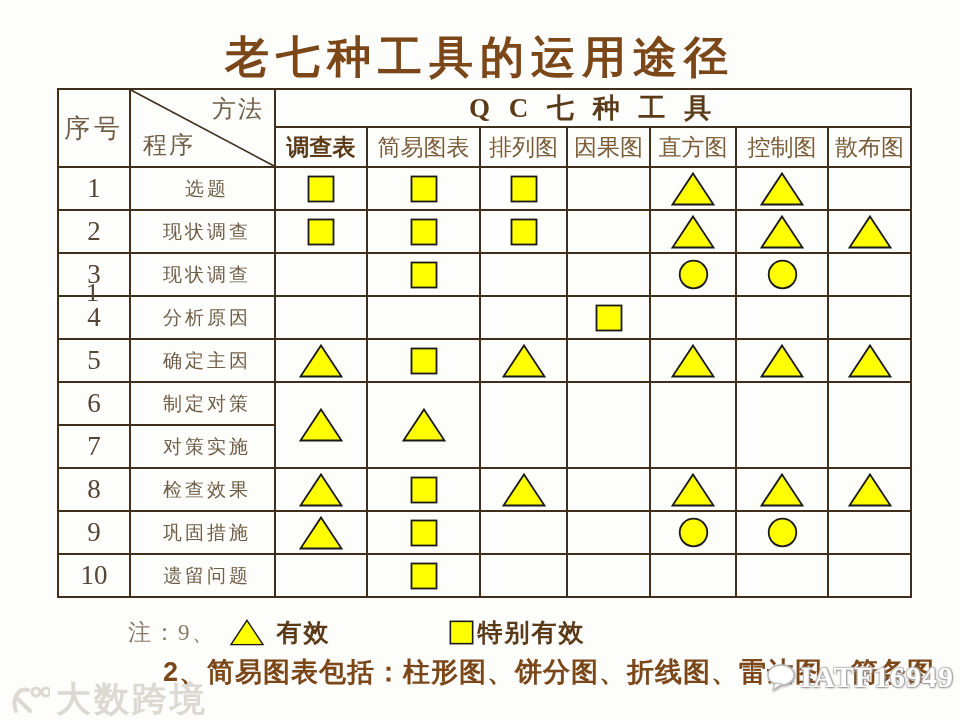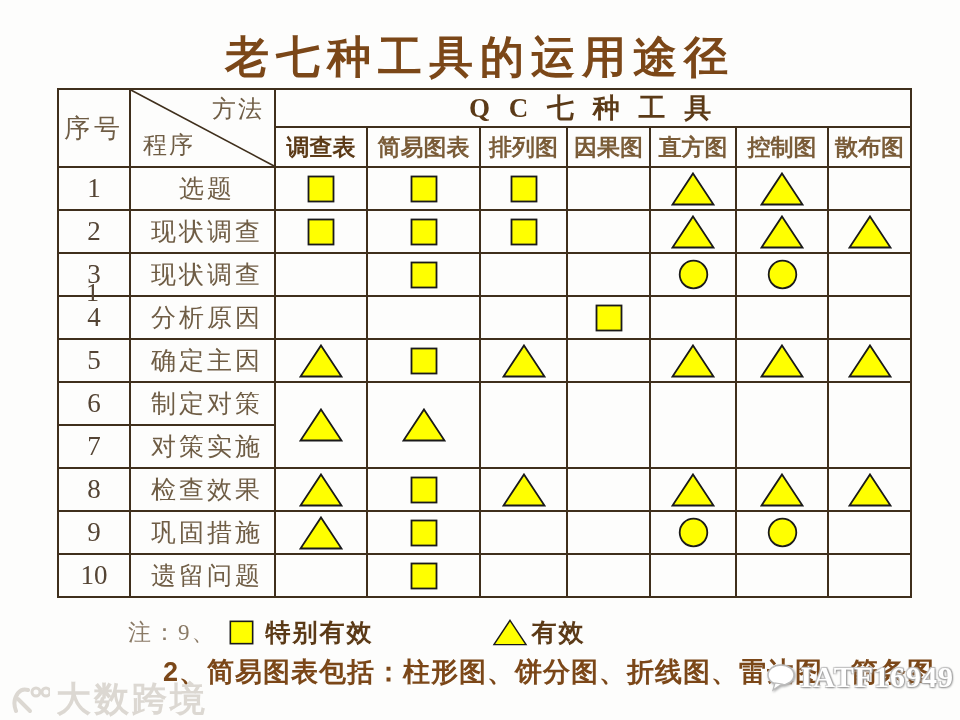--- a/index.html
+++ b/index.html
@@ -40,25 +40,25 @@
 
   th.seq{font-size:26px;font-weight:normal;color:var(--text-gray-brown);letter-spacing:4px;}
   th.group{
     font-size:27px;font-weight:bold;color:var(--brown-dark);letter-spacing:6px;
   }
   th.diag{position:relative;font-weight:normal;}
   th.diag svg.diag-line{position:absolute;left:0;top:0;width:100%;height:100%;display:block;}
   .diag-top{position:absolute;top:3px;right:10px;font-size:24px;color:var(--text-gray-brown);letter-spacing:2px;}
   .diag-bottom{position:absolute;top:39px;left:12px;font-size:24px;color:var(--text-gray-brown);letter-spacing:2px;}
 
-  th.tool{font-size:23px;font-weight:bold;color:var(--brown-mid);padding:0 1px;}
+  th.tool{font-size:23px;font-weight:normal;color:var(--brown-mid);padding:0 1px;}
   th.tool.bold{font-weight:bold;color:var(--brown-dark);}
 
   td.num{font-size:27px;color:var(--num-brown);position:relative;}
-  td.proc{font-size:25px;color:var(--text-gray-brown);text-align:left;padding-left:9px;letter-spacing:3px;}
+  td.proc{font-size:19px;color:var(--text-gray-brown);text-align:left;padding-left:9px;letter-spacing:3px;}
   td.sym{padding:0;}
   td.sym svg{display:block;margin:0 auto;}
   .stray{
     position:absolute;top:-17px;left:50%;transform:translateX(-62%);
     font-size:26px;color:var(--num-brown);line-height:1;z-index:3;
   }
 
   .legend{
     position:absolute;left:128px;top:614px;height:36px;
     display:flex;align-items:center;white-space:nowrap;
@@ -382,30 +382,30 @@
           <td class="sym"></td>
           <td class="sym"></td>
         </tr>
       </tbody>
   </table>
 
   <div class="legend">
     <span class="legend-prefix">注：9、</span>
     <span style="display:inline-flex;align-items:center;">
         <span class="legend-item">
+          <svg width="36" height="29" viewBox="0 0 46 36">
+            <polygon points="23,2.5 43.5,33.5 2.5,33.5" fill="#ffff00" stroke="#1a1a1a" stroke-width="1.8"></polygon>
+          </svg>
+          <span class="legend-label">有效</span>
+        </span>
+        <span class="legend-item">
           <svg width="25" height="25" viewBox="0 0 28 28">
             <rect x="1.5" y="1.5" width="25" height="25" fill="#ffff00" stroke="#1a1a1a" stroke-width="1.8"></rect>
           </svg>
           <span class="legend-label">特别有效</span>
-        </span>
-        <span class="legend-item">
-          <svg width="36" height="29" viewBox="0 0 46 36">
-            <polygon points="23,2.5 43.5,33.5 2.5,33.5" fill="#ffff00" stroke="#1a1a1a" stroke-width="1.8"></polygon>
-          </svg>
-          <span class="legend-label">有效</span>
         </span>
       </span>
   </div>
 
   <div class="note2">2、简易图表包括：柱形图、饼分图、折线图、雷达图、箭条图</div>
 
   <div class="wm-left">
     <svg width="40" height="30" viewBox="0 0 40 30">
       <path d="M6 26 Q2 16 8 8 Q12 3 18 5" fill="none" stroke="#dcd8d2" stroke-width="4" stroke-linecap="round"></path>
       <path d="M8 14 L20 26" fill="none" stroke="#dcd8d2" stroke-width="4" stroke-linecap="round"></path>

